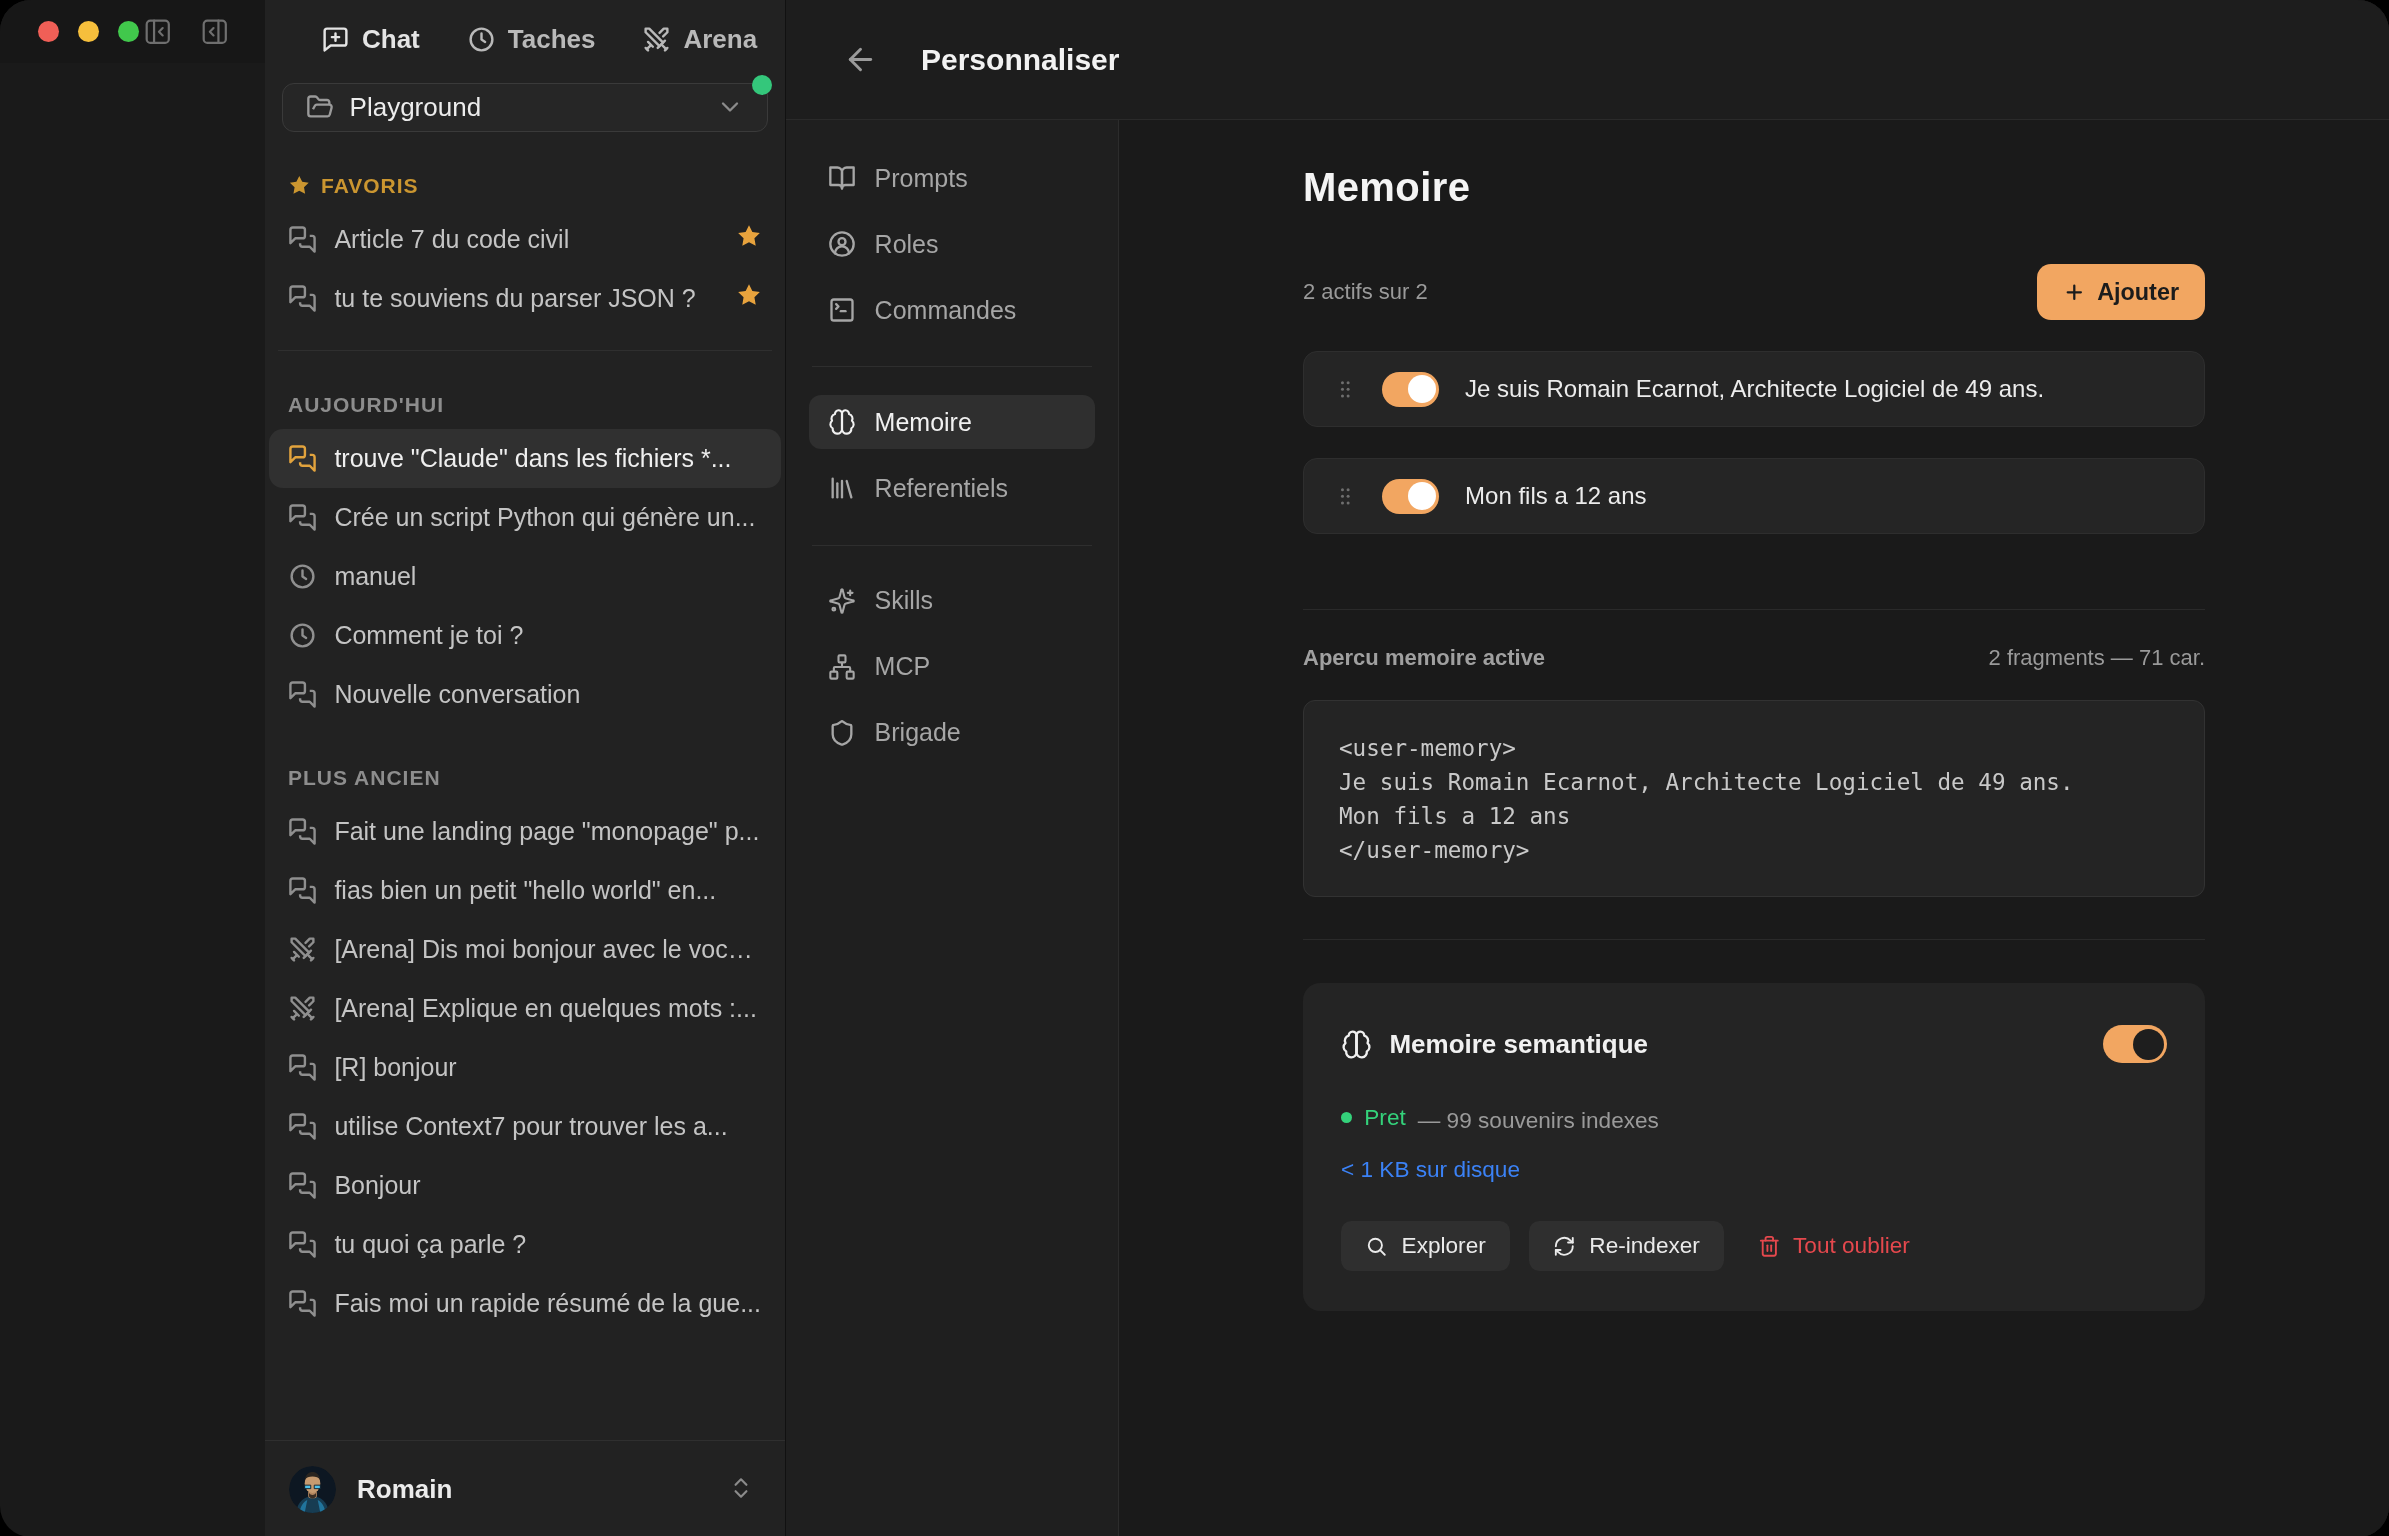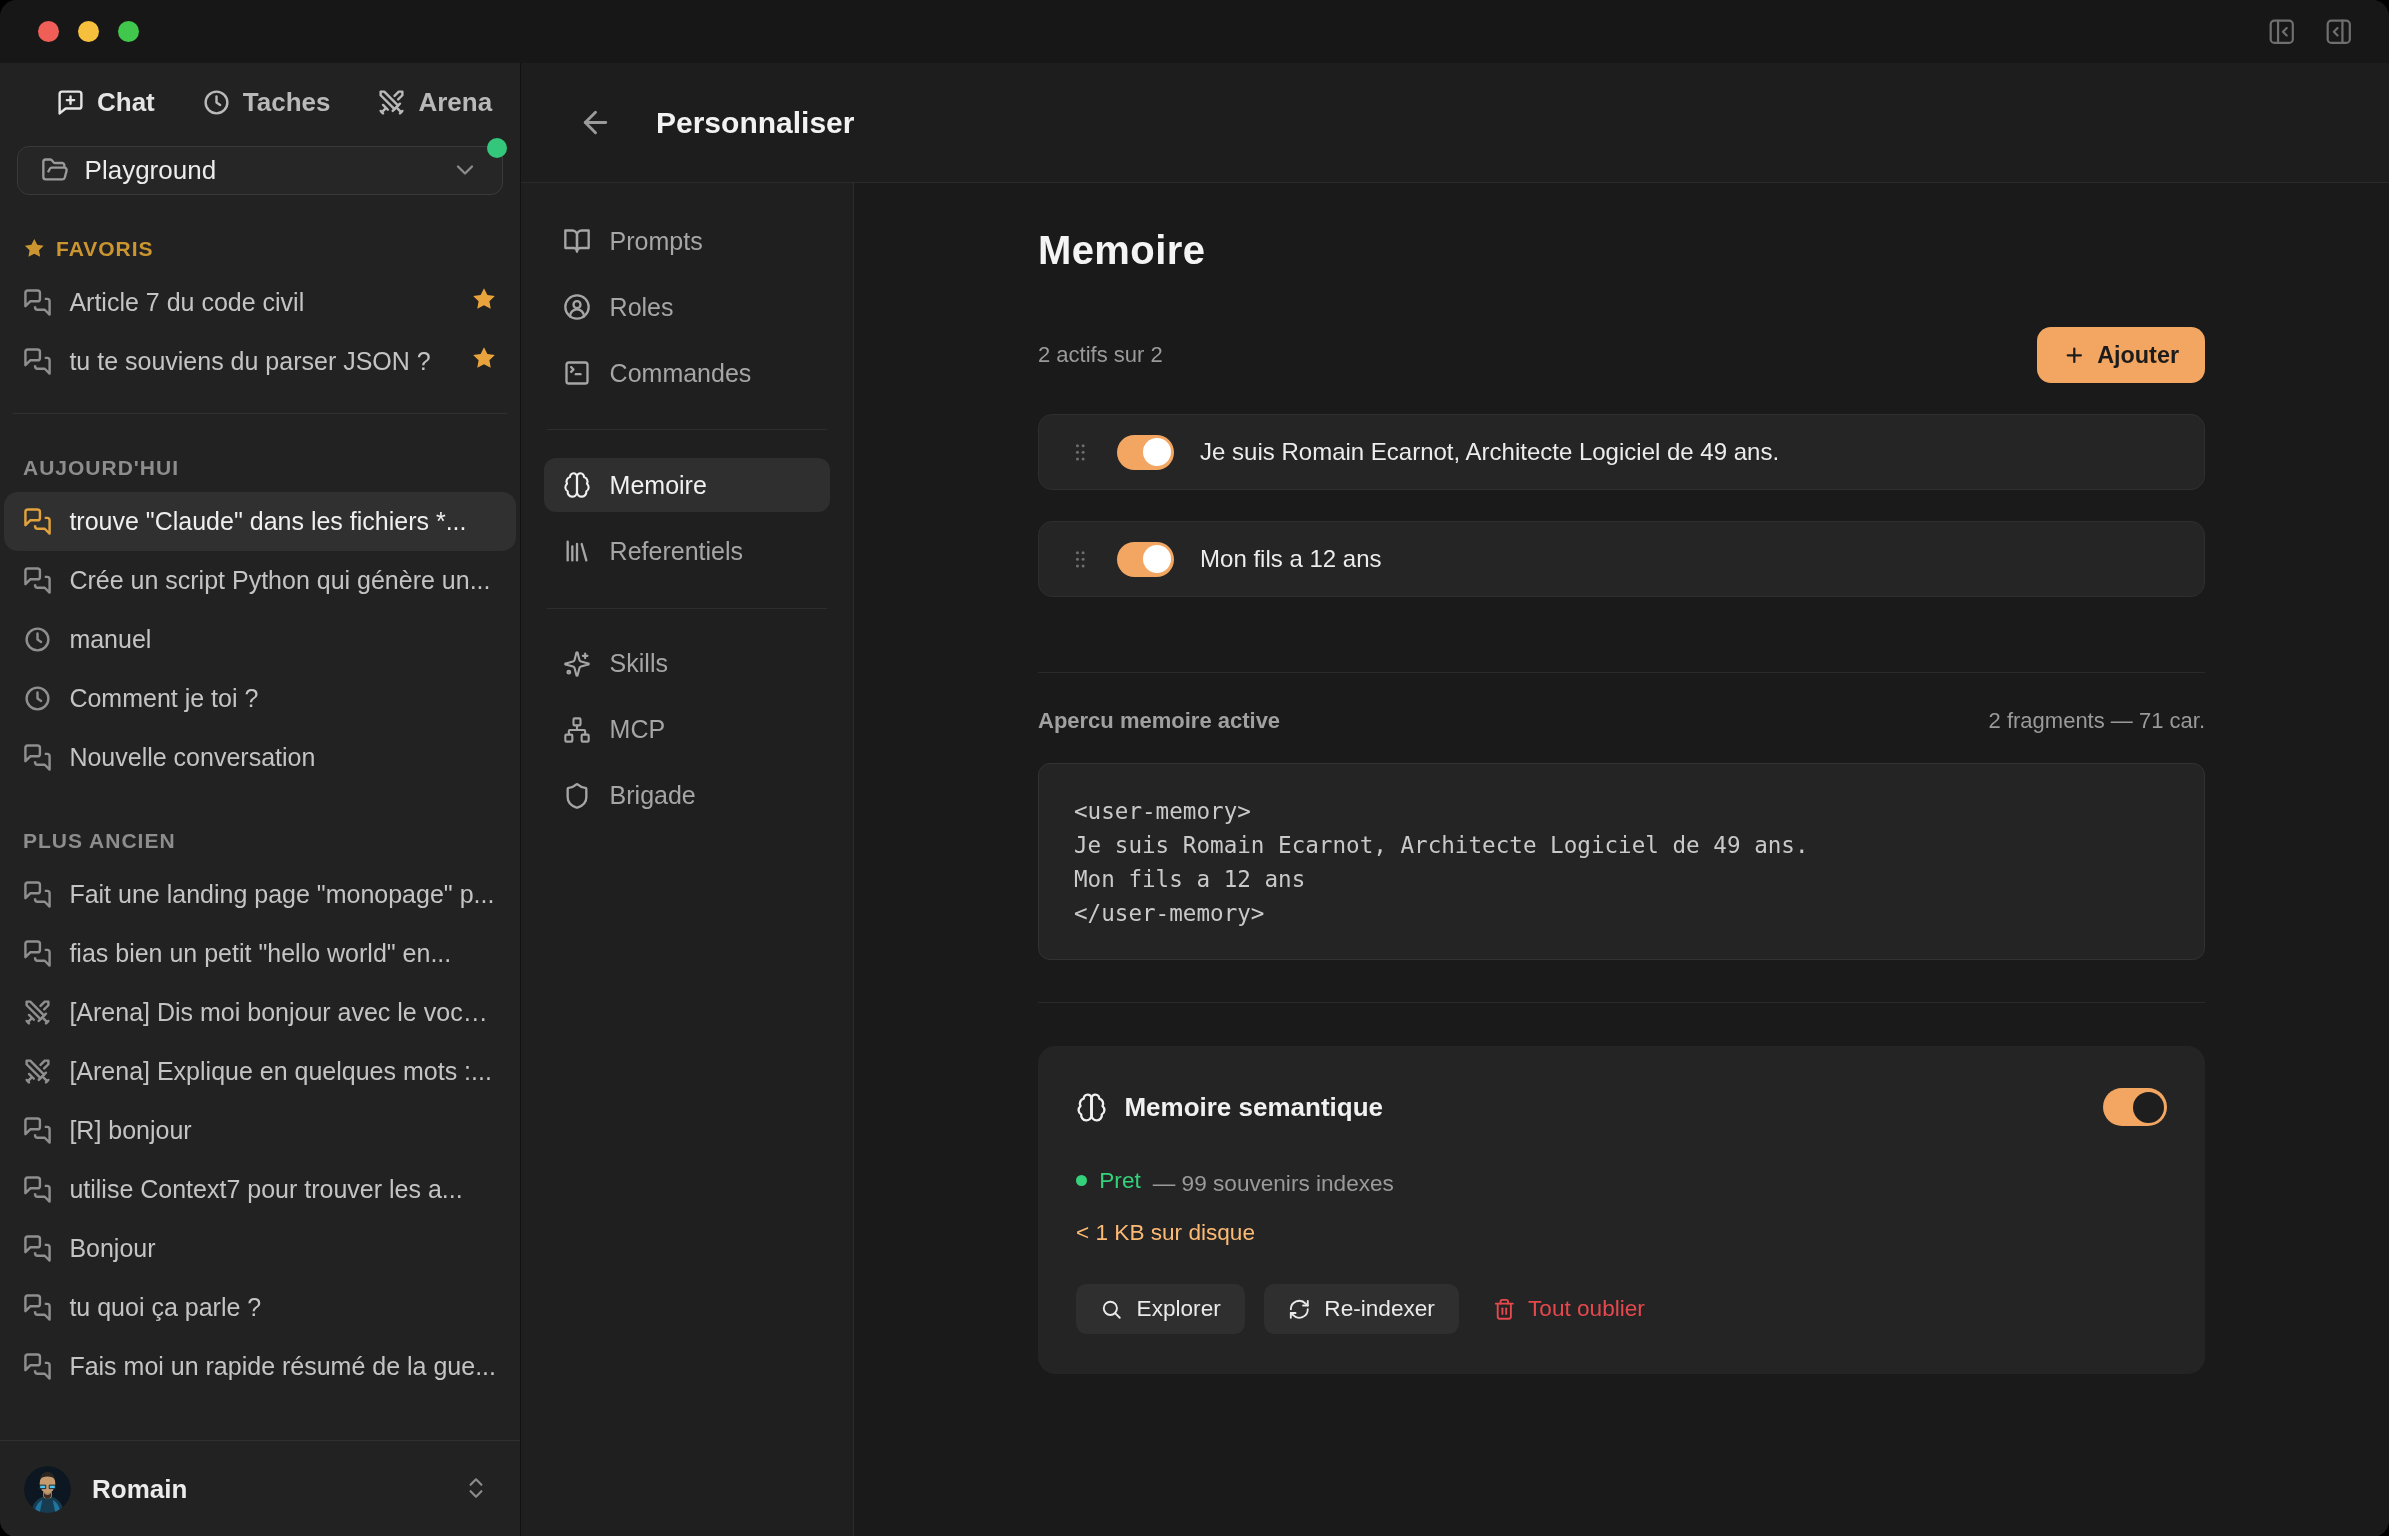--- a/index.html
+++ b/index.html
@@ -7,23 +7,23 @@
   body {
     width: 2389px; height: 1537px;
     font-family: "Liberation Sans", sans-serif;
     -webkit-font-smoothing: antialiased;
     color: #e8e8e8;
     overflow: hidden;
   }
   .window {
     width: 2389px; height: 1537px;
     background: #1a1a1a;
-    border-radius: 17px;
+    border-radius: 31px;
     overflow: hidden;
-    display: flex; flex-direction: column;
+    display: flex; 
   }
   
   .titlebar {
     height: 63px; flex: 0 0 63px;
     background: #171717;
     display: flex; align-items: center;
     padding: 0 31px 0 38px;
     position: relative;
   }
   .traffic { display: flex; gap: 19px; }
@@ -212,21 +212,21 @@
   .sem-head svg.brain { width: 31px; height: 31px; color: #f0f0f0; }
   .sem-title { font-size: 26px; font-weight: 700; color: #f1f1f1; }
   .sem-toggle { margin-left: auto; width: 64px; height: 38px; border-radius: 19px;
                 background: #f2a661; position: relative; }
   .sem-toggle .knob { position: absolute; top: 3.5px; right: 3.5px; width: 31px; height: 31px;
                       border-radius: 50%; background: #1e1e1e; }
   .sem-status { margin-top: 38px; display: flex; align-items: center; gap: 12px; font-size: 22.6px; }
   .status-dot { width: 11.3px; height: 11.3px; border-radius: 50%; background: #34d27b; }
   .status-ok { color: #34d27b; }
   .status-detail { color: #9a9a9a; margin-top: 7px; }
-  .sem-disk { margin-top: 22.6px; font-size: 22.6px; color: #fdba74; }
+  .sem-disk { margin-top: 22.6px; font-size: 22.6px; color: #3b82f6; }
   .sem-actions { margin-top: 38px; display: flex; align-items: center; gap: 19px; }
   .pill-btn {
     background: #2f2f2f; border: none; border-radius: 10.4px;
     height: 50px; padding: 0 24px;
     display: flex; align-items: center; gap: 14px;
     font-size: 22.6px; color: #eaeaea; font-weight: 500;
     font-family: "Liberation Sans", sans-serif;
   }
   .pill-btn svg { width: 22.6px; height: 22.6px; }
   .danger-btn {

